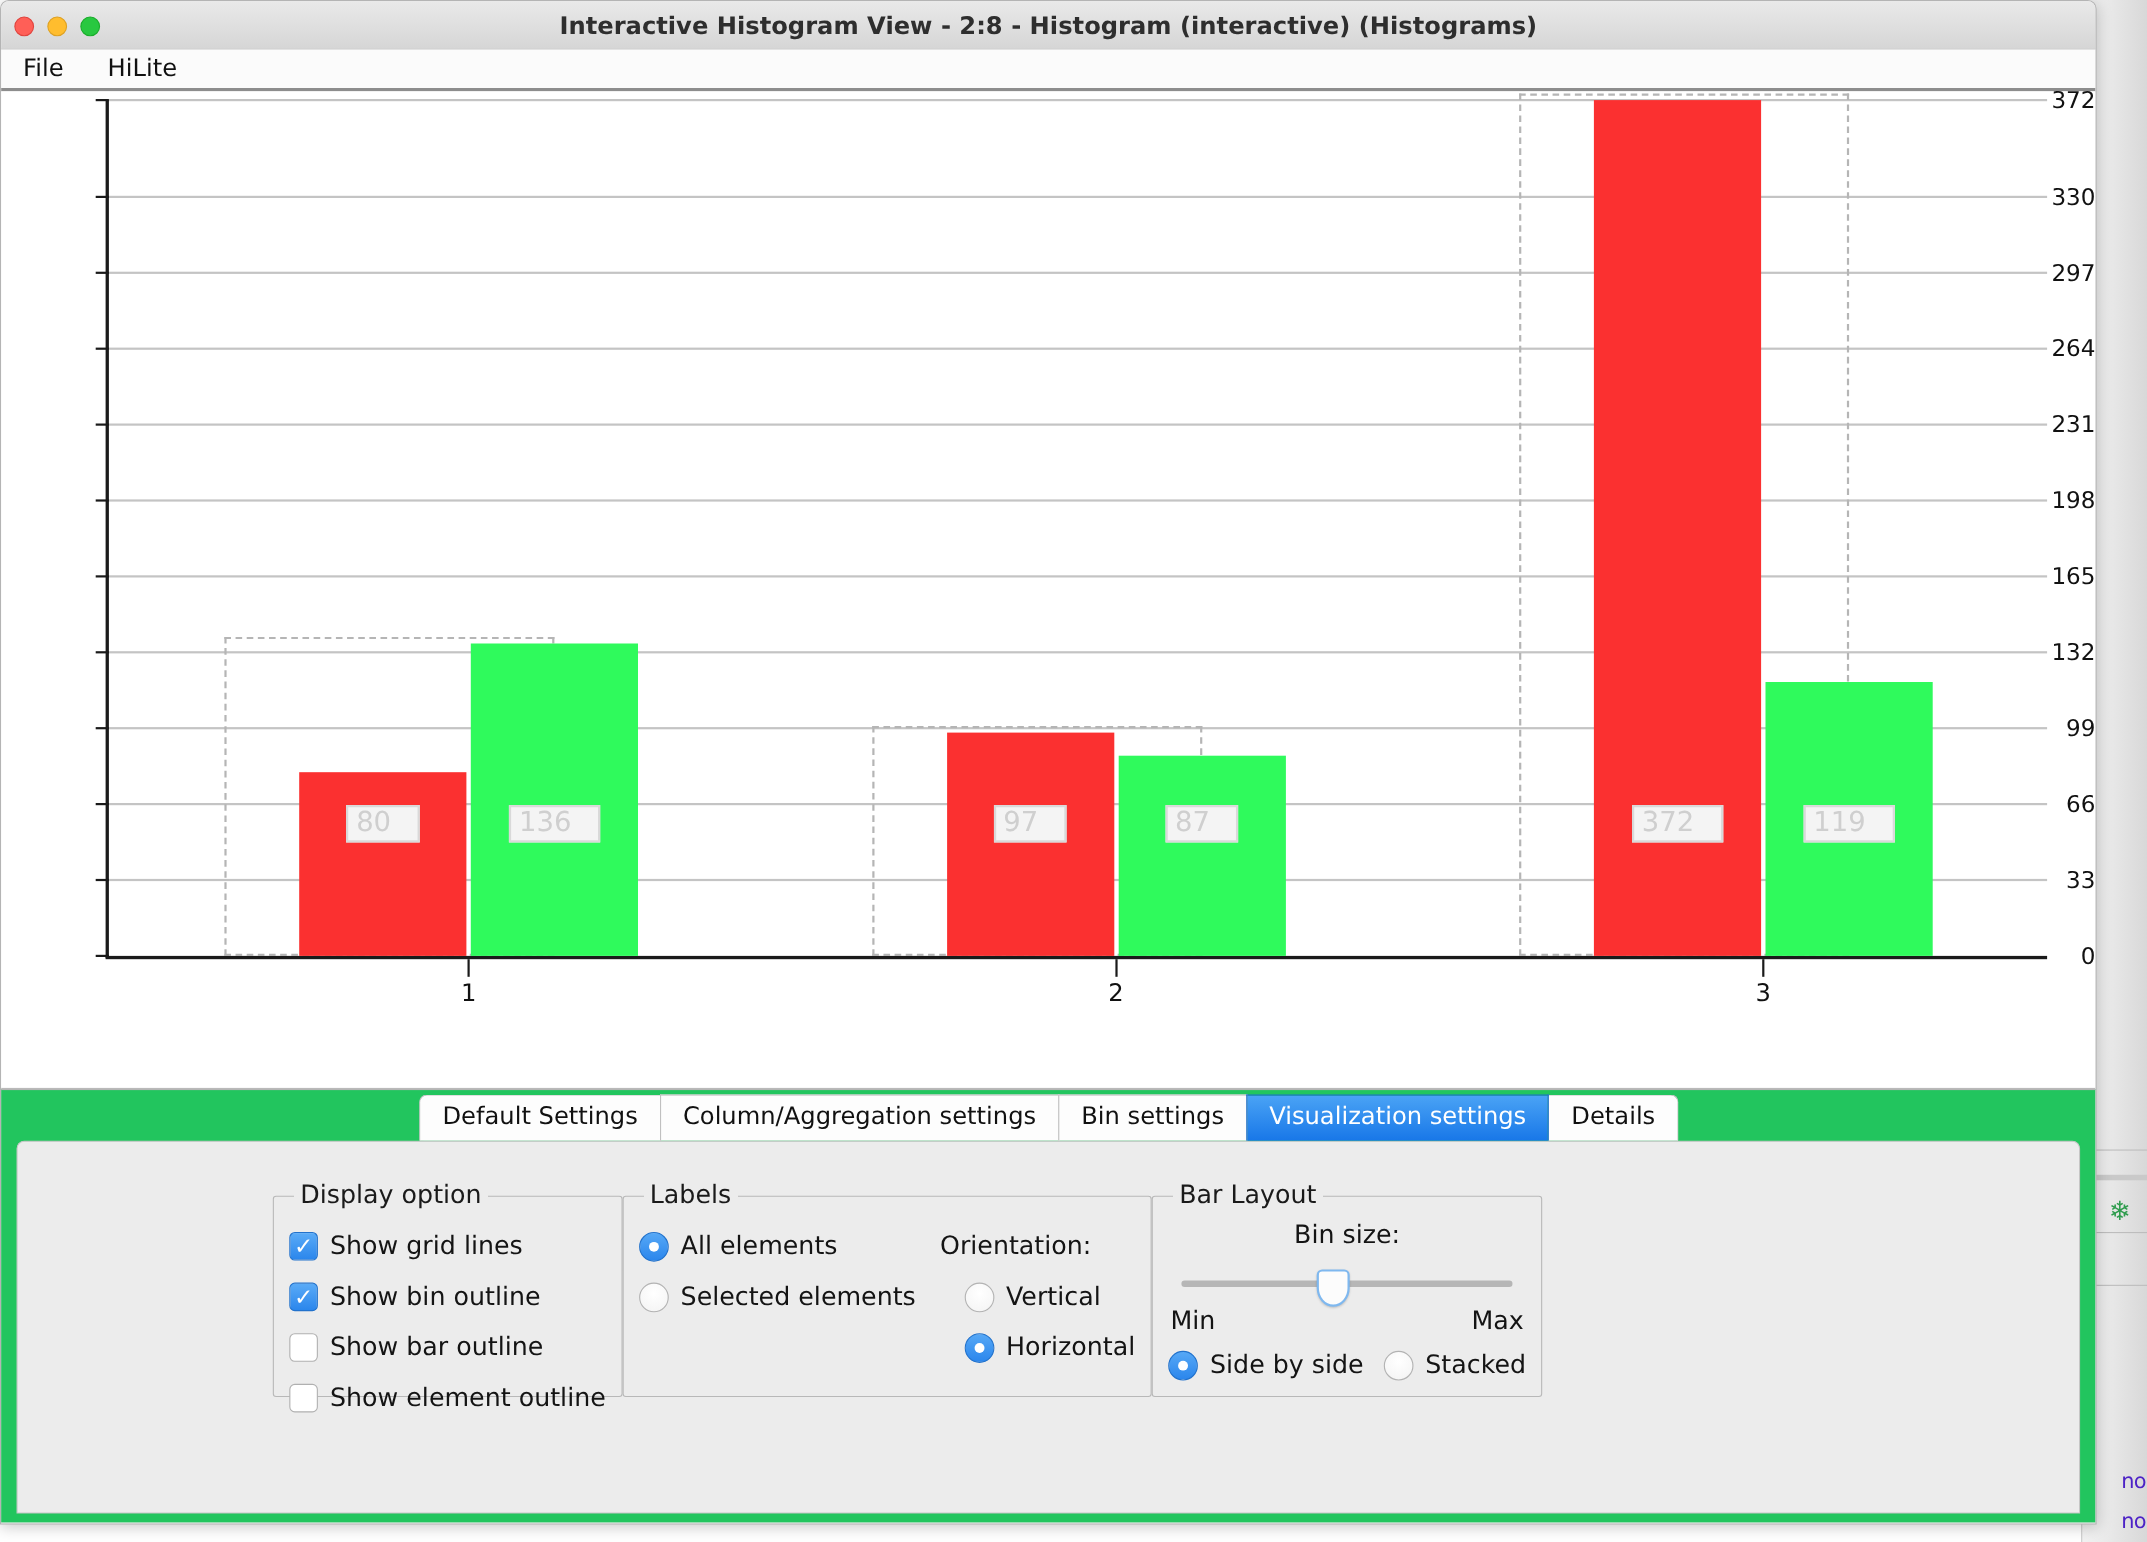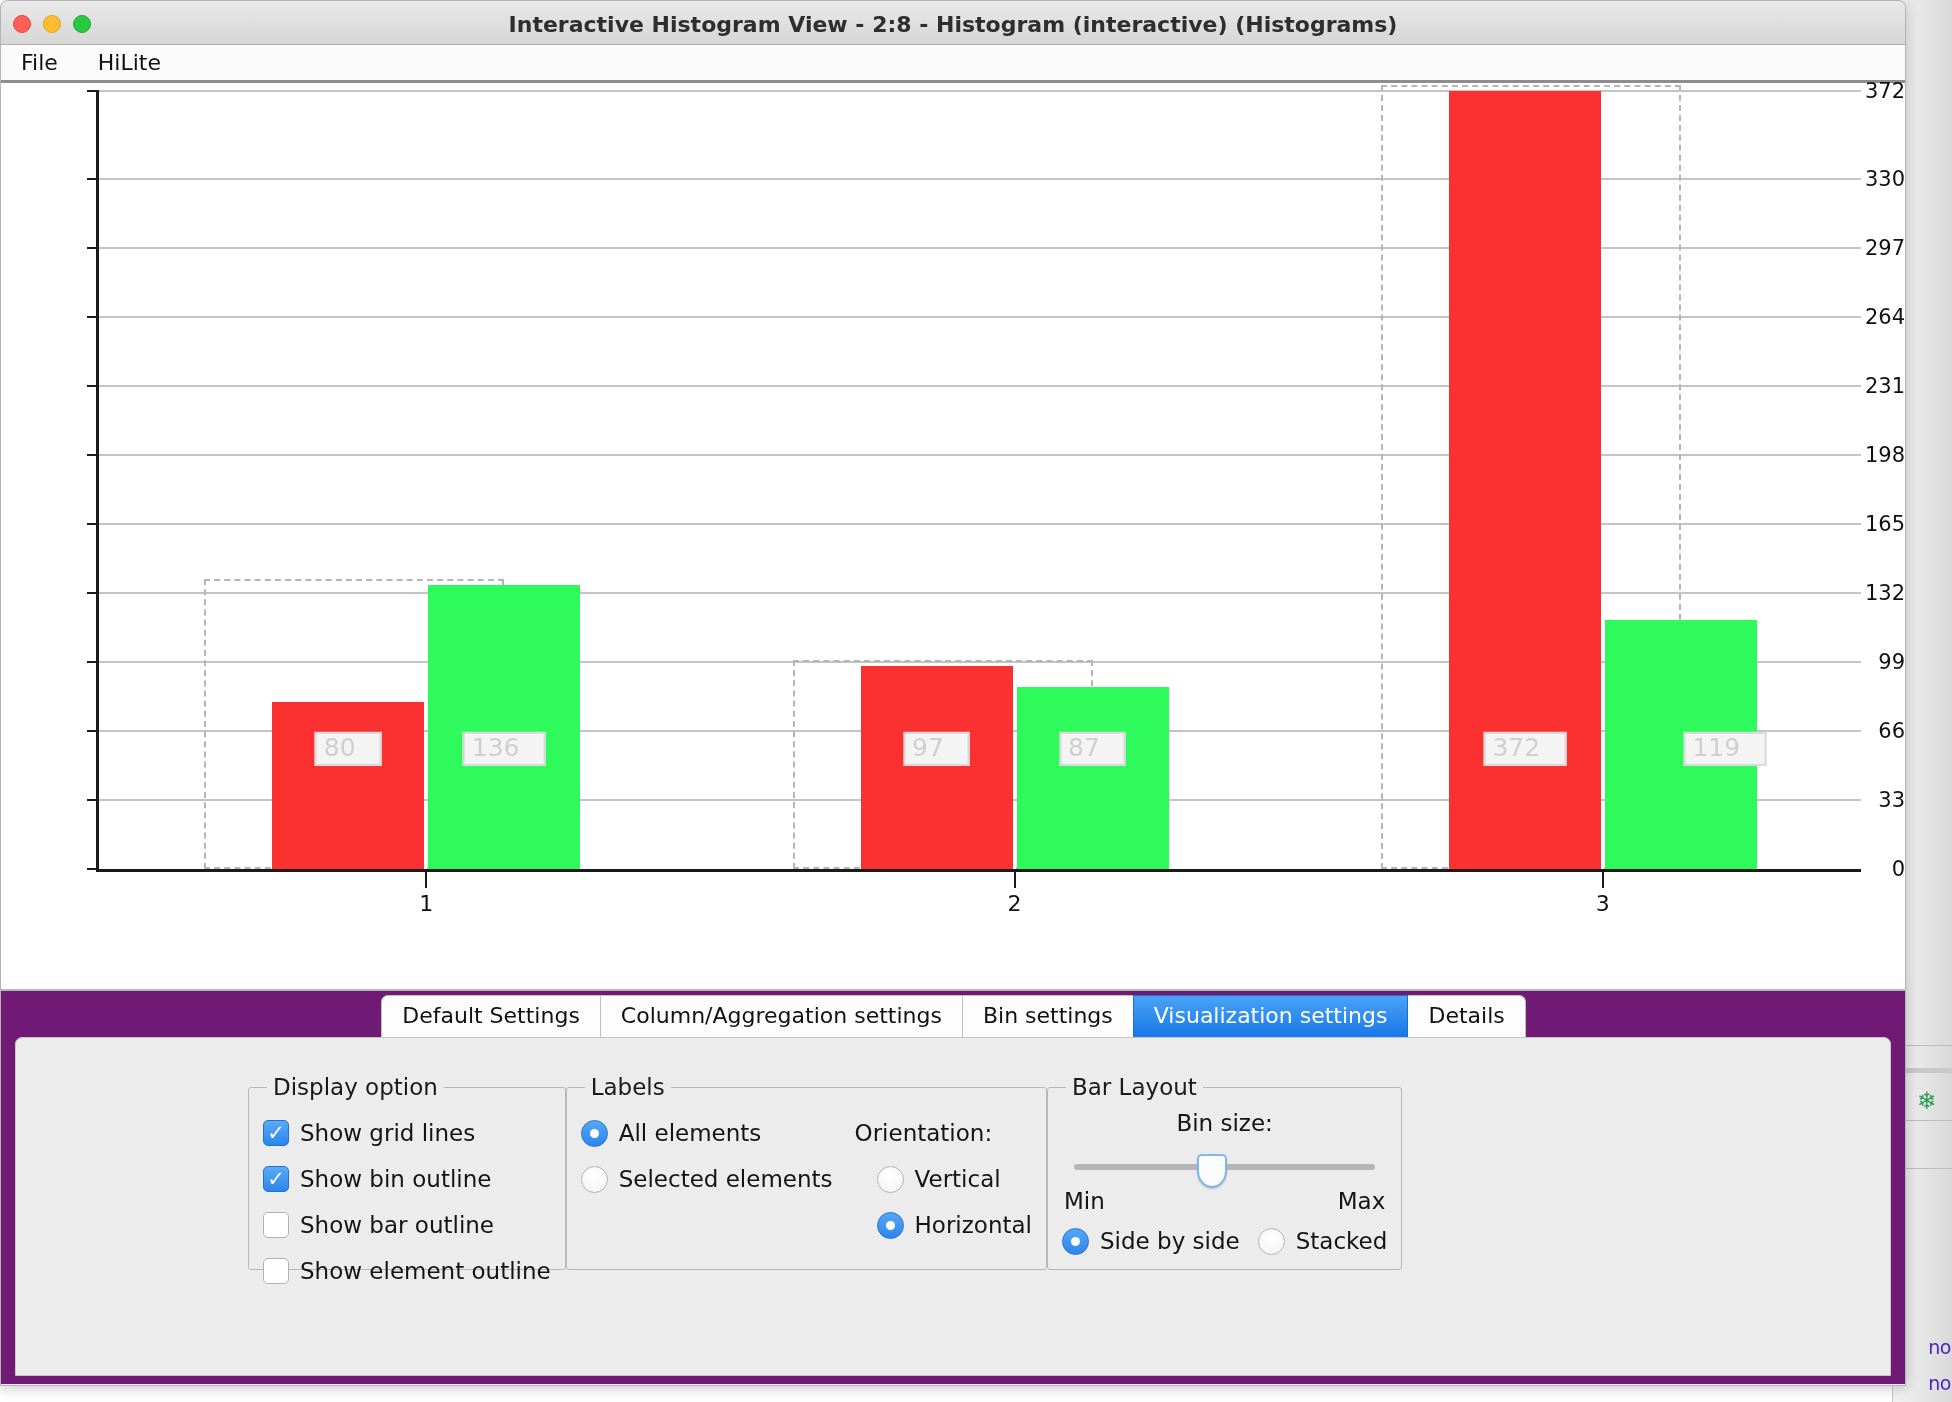--- a/index.html
+++ b/index.html
@@ -106,21 +106,21 @@
   .bar { position: absolute; }
   .bar-label {
     position: absolute; transform: translate(-50%,-50%);
     background: #f4f4f4; border: 2px solid #d9d9d9;
     color: #cfcfcf; font-size: 25px; padding: 1px 24px 3px 7px;
     line-height: 1.05; white-space: nowrap;
   }
 
   
   #settings {
-    position: relative; width: 100%; height: 394px; background: #701a75;
+    position: relative; width: 100%; height: 394px; background: #22c55e;
     border-top: 1px solid #b5b5b5;
   }
   #tabstrip {
     position: relative; height: 46px; padding-top: 4px;
     display: flex; justify-content: center; align-items: flex-end; gap: 0;
   }
   .tab {
     font-size: 22px; color: #111; padding: 7px 20px 9px 20px;
     background: #fdfdfd; border: 1px solid #c0c0c0; border-bottom: none;
     margin-right: -1px; cursor: default; white-space: nowrap;
@@ -285,21 +285,21 @@
         <div class="bar" style="left: 859.5px; top: 583.134px; width: 152px; height: 202.866px; background: rgb(251, 48, 48);"></div>
         <div class="bar-label" style="left: 935.5px; top: 666px;">97</div>
         <div class="bar" style="left: 1015.5px; top: 604.048px; width: 152px; height: 181.952px; background: rgb(47, 250, 92);"></div>
         <div class="bar-label" style="left: 1091.5px; top: 666px;">87</div>
         <div class="xtick-mark" style="left: 1012.5px;"></div>
         <div class="xtick-label" style="left: 1013.5px;">2</div>
         <div class="bin-outline" style="left: 1379.83px; top: 2px; width: 300px; height: 784px;"></div>
         <div class="bar" style="left: 1447.83px; top: 8px; width: 152px; height: 778px; background: rgb(251, 48, 48);"></div>
         <div class="bar-label" style="left: 1523.83px; top: 666px;">372</div>
         <div class="bar" style="left: 1603.83px; top: 537.124px; width: 152px; height: 248.876px; background: rgb(47, 250, 92);"></div>
-        <div class="bar-label" style="left: 1679.83px; top: 666px; margin-left: 44px;">119</div>
+        <div class="bar-label" style="left: 1679.83px; top: 666px;">119</div>
         <div class="xtick-mark" style="left: 1600.83px;"></div>
         <div class="xtick-label" style="left: 1601.83px;">3</div>
       </div>
   </div>
 
   <div id="settings">
     <div id="tabstrip">
       <div class="tab">Default Settings</div>
       <div class="tab">Column/Aggregation settings</div>
       <div class="tab">Bin settings</div>

